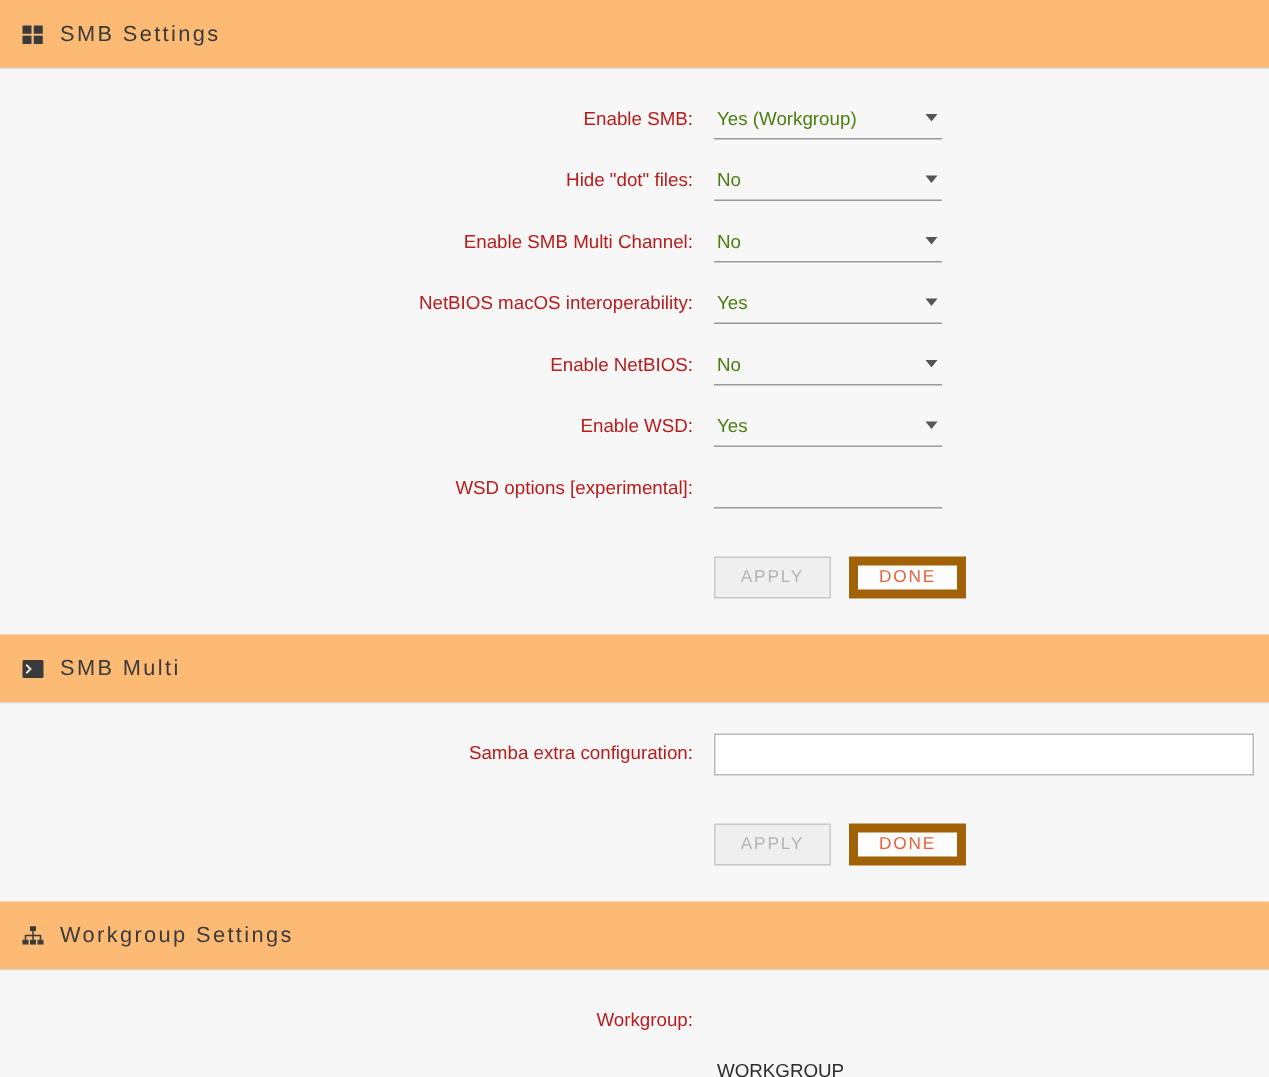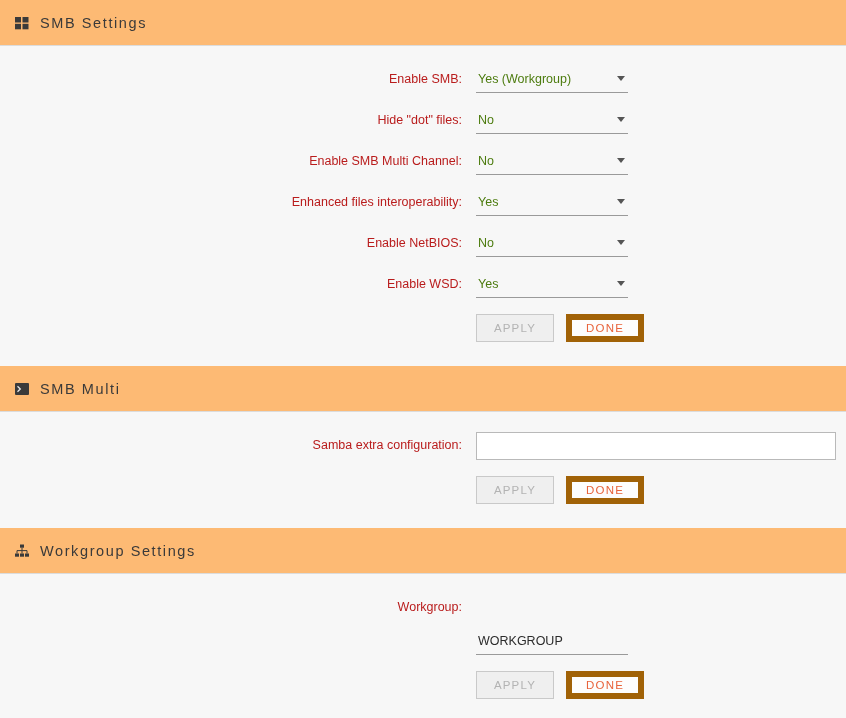--- a/index.html
+++ b/index.html
@@ -116,21 +116,21 @@
     color: #2b2b2b;
     padding: 0 6px;
     outline: none;
     font-family: "Liberation Sans", sans-serif;
   }
 
   
   .btn-row {
     display: flex;
     align-items: flex-end;
-    margin-top: 16px;
+    margin-top: 32px;
   }
   .btn-row .spacer { width: 476px; flex: 0 0 476px; }
   .btn {
     height: 28px;
     min-width: 78px;
     padding: 0 12px;
     font-size: 11.5px;
     letter-spacing: 1.2px;
     font-family: "Liberation Sans", sans-serif;
     background: transparent;
@@ -194,21 +194,21 @@
         <div class="form-label">Enable SMB Multi Channel:</div>
         <div class="field-area">
           <div class="uline-select">
             <span class="val">No</span>
             <span class="caret"></span>
           </div>
         </div>
       </div>
 
       <div class="form-row">
-        <div class="form-label">Enhanced files interoperability:</div>
+        <div class="form-label">NetBIOS macOS interoperability:</div>
         <div class="field-area">
           <div class="uline-select">
             <span class="val">Yes</span>
             <span class="caret"></span>
           </div>
         </div>
       </div>
 
       <div class="form-row">
         <div class="form-label">Enable NetBIOS:</div>
@@ -223,20 +223,26 @@
       <div class="form-row">
         <div class="form-label">Enable WSD:</div>
         <div class="field-area">
           <div class="uline-select">
             <span class="val">Yes</span>
             <span class="caret"></span>
           </div>
         </div>
       </div>
 
+      <div class="form-row">
+        <div class="form-label">WSD options [experimental]:</div>
+        <div class="field-area">
+          <input class="uline-text" type="text" value="" style="">
+        </div>
+      </div>
 
       <div class="btn-row">
         <div class="spacer"></div>
         <button class="btn btn-apply">APPLY</button>
         <button class="btn btn-done">DONE</button>
       </div>
 
       <div class="sec-spacer"></div>
     </div>
   </div>

